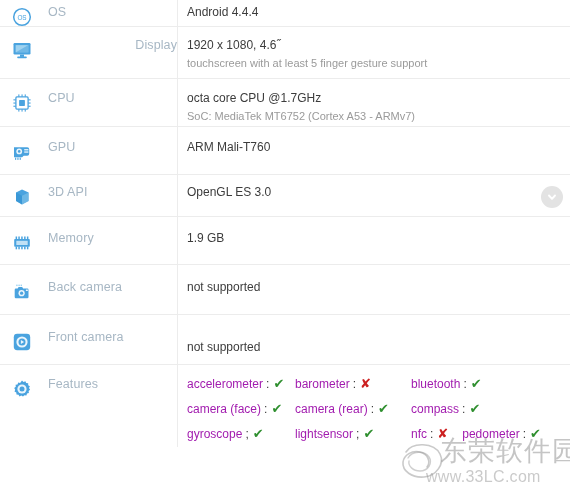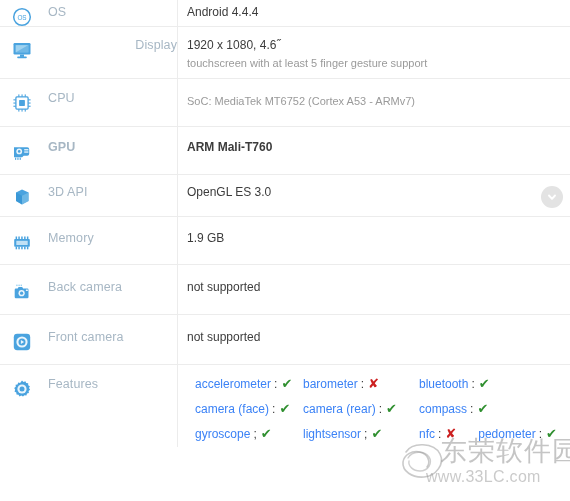--- a/index.html
+++ b/index.html
@@ -85,26 +85,26 @@
     font-size: 11px;
     line-height: 14px;
     margin-top: 3px;
     white-space: nowrap;
   }
 
   
   .r-os        { height: 27px; }
   .r-display   { height: 52px; }
   .r-cpu       { height: 48px; }
-  .r-gpu       { height: 48px; font-weight: bold; }
+  .r-gpu       { height: 48px; }
   .r-3dapi     { height: 42px; }
   .r-memory    { height: 48px; }
   .r-storage   { height: 48px; }
   .r-backcam   { height: 50px; }
-  .r-frontcam  { height: 50px; }
+  .r-frontcam  { height: 50px; align-items: center; }
   .r-features  { height: 82px; }
 
   .r-os    .cell-label,
   .r-os    .cell-value    { padding-top: 5px; }
   .r-display  .cell-label,
   .r-display  .cell-value { padding-top: 11px; justify-content: space-between; }
   .r-cpu   .cell-label,
   .r-cpu   .cell-value    { padding-top: 12px; }
   .r-gpu   .cell-label,
   .r-gpu   .cell-value    { padding-top: 13px; }
@@ -128,21 +128,21 @@
     height: 25px;
     white-space: nowrap;
   }
   .feature-item {
     display: inline-flex;
     align-items: baseline;
     font-size: 12px;
     color: #3c3c3c;
     line-height: 14px;
   }
-  .feature-name { color: #3b82f6; margin-left: 8px; }
+  .feature-name { color: #a21caf; }
   .feature-sep  { color: #3c3c3c; padding: 0 4px 0 3px; }
   .mark {
     font-size: 13px;
     font-weight: bold;
     line-height: 14px;
   }
   .mark.yes { color: #2f8f2f; }
   .mark.no  { color: #cc2020; }
 
   
@@ -264,20 +264,21 @@
             <rect x="16.2" y="9.5" width="2.4" height="1.1"></rect>
             <rect x="16.2" y="12.7" width="2.4" height="1.1"></rect>
           </g>
           <rect x="3.9" y="3.9" width="12.2" height="12.2" rx="1" fill="none" stroke="#4aa3df" stroke-width="1.3"></rect>
           <rect x="7.1" y="7.1" width="5.8" height="5.8" rx="0.6" fill="#4aa3df"></rect>
         </svg>
       </span>
       <span class="label-text">CPU</span>
     </div>
     <div class="cell-value">
+      <div class="val-main">octa core CPU @1.7GHz</div>
       <div class="val-sub">SoC: MediaTek MT6752 (Cortex A53 - ARMv7)</div>
     </div>
   </div>
 
   <div class="spec-row r-gpu">
     <div class="cell-label">
       <span class="icon-box">
         <svg width="20" height="20" viewBox="0 0 20 20">
           <path d="M2 5.2 h13.2 a2 2 0 0 1 2 2 v4.6 a2 2 0 0 1 -2 2 h-3.5 l-1.6 1.5 h-8.1 Z" fill="#4aa3df"></path>
           <circle cx="7.2" cy="9.4" r="2.9" fill="#eaf5fc"></circle>

